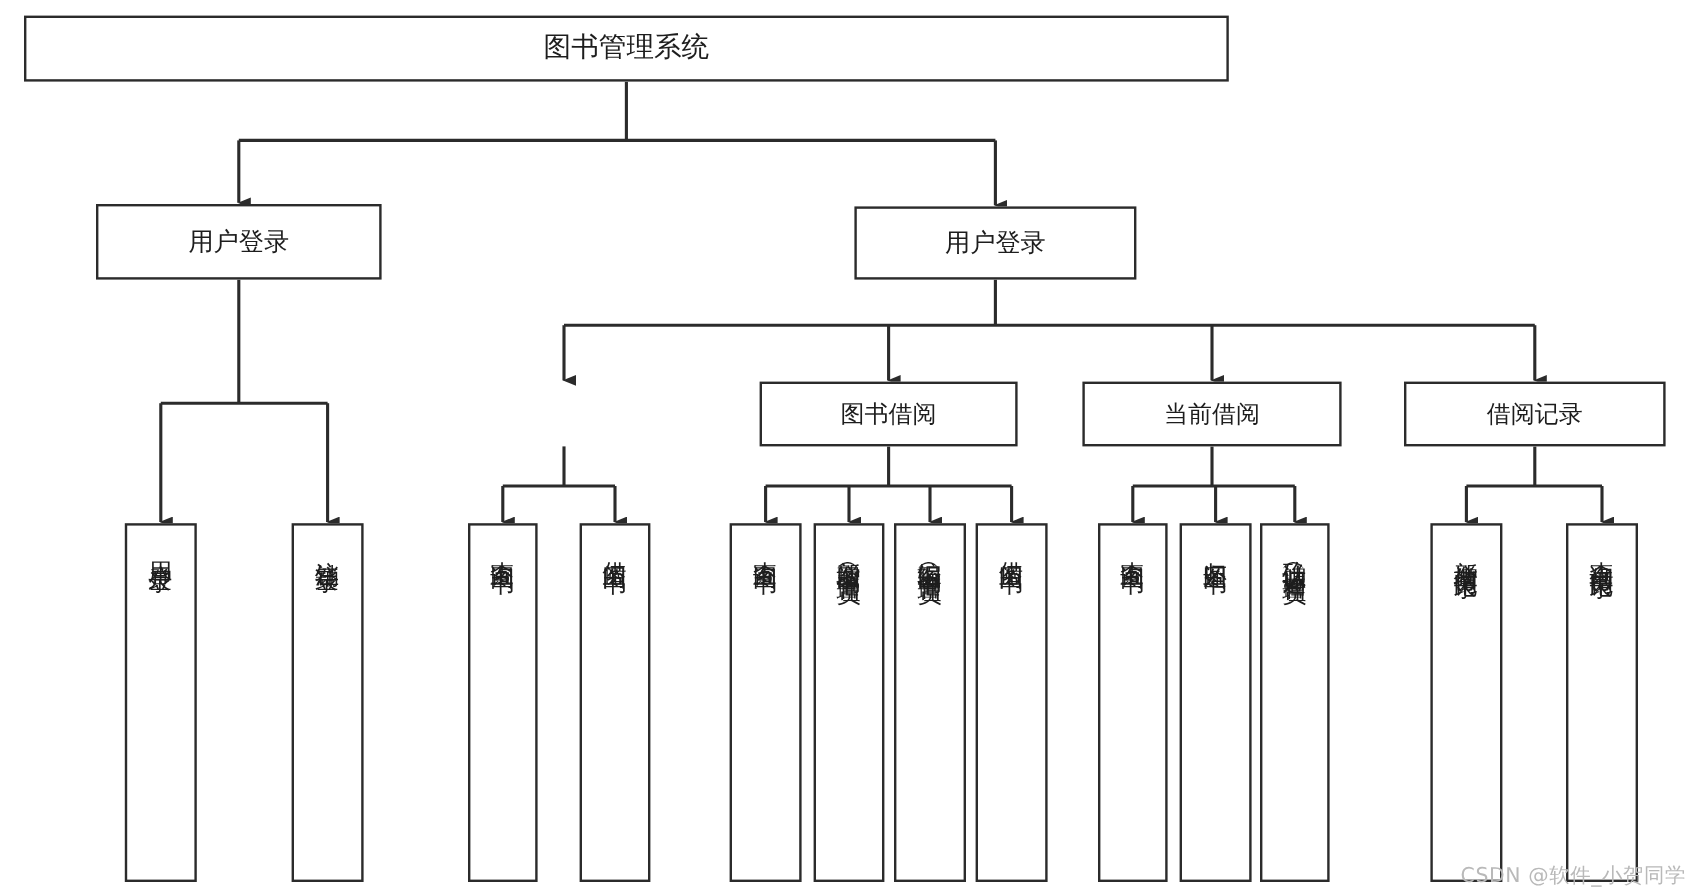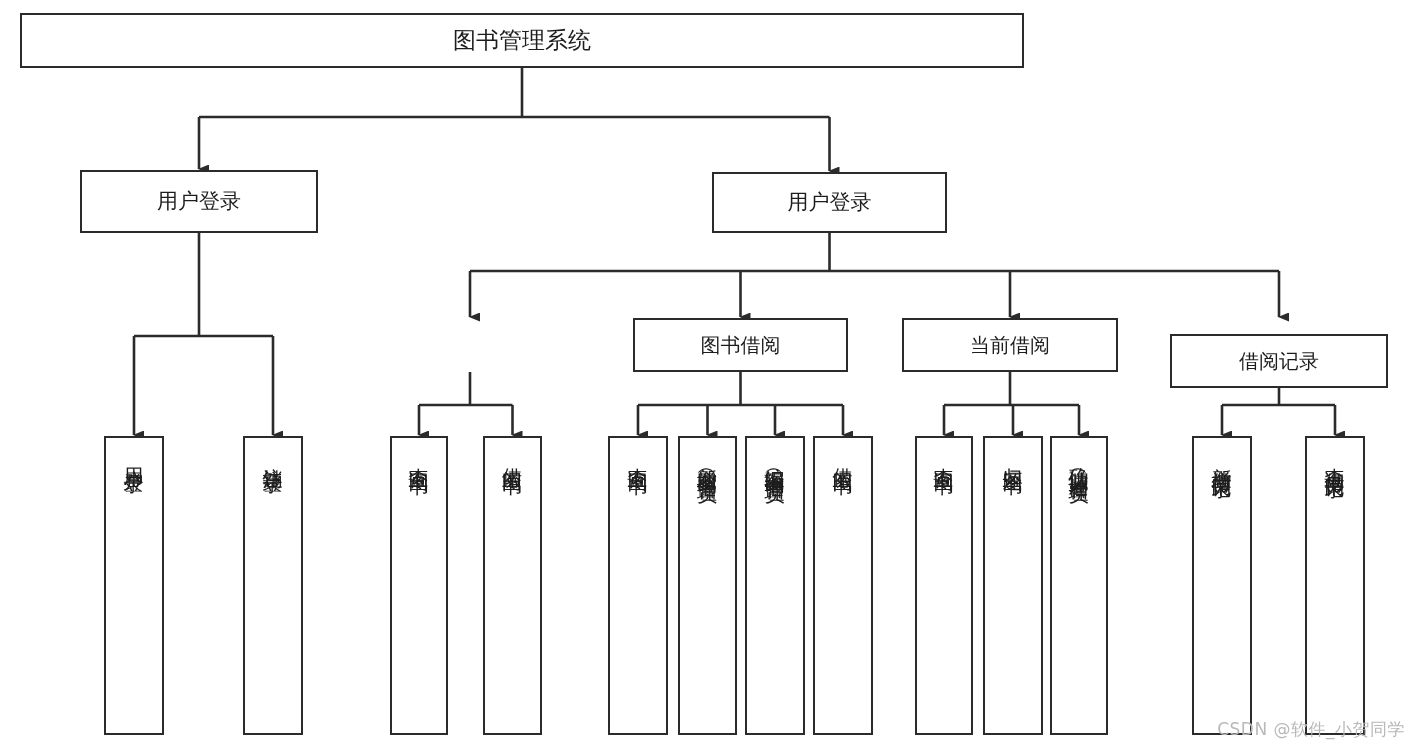--- a/index.html
+++ b/index.html
@@ -129,21 +129,21 @@
   <div class="node lvl1" id="n-book_mgmt" style="left: 712px; top: 172px; width: 235px; height: 61px;">
     <span class="htext">用户登录</span>
   </div>
 
   <div class="node lvl2" id="n-book_borrow" style="left: 633px; top: 318px; width: 215px; height: 54px;">
     <span class="htext">图书借阅</span>
   </div>
   <div class="node lvl2" id="n-current_borrow" style="left: 902px; top: 318px; width: 216px; height: 54px;">
     <span class="htext">当前借阅</span>
   </div>
-  <div class="node lvl2" id="n-borrow_record" style="left: 1170px; top: 318px; width: 218px; height: 54px; margin-top: 16px;">
+  <div class="node lvl2" id="n-borrow_record" style="left: 1170px; top: 318px; width: 218px; height: 54px;">
     <span class="htext">借阅记录</span>
   </div>
 
   <div class="node leaf" id="n-leaf_user_login" style="left: 104px; top: 436px; width: 60px; height: 299px;">
     <span class="vtext">用户登录</span>
   </div>
   <div class="node leaf" id="n-leaf_logout" style="left: 243px; top: 436px; width: 60px; height: 299px;">
     <span class="vtext">注销登录</span>
   </div>
 

